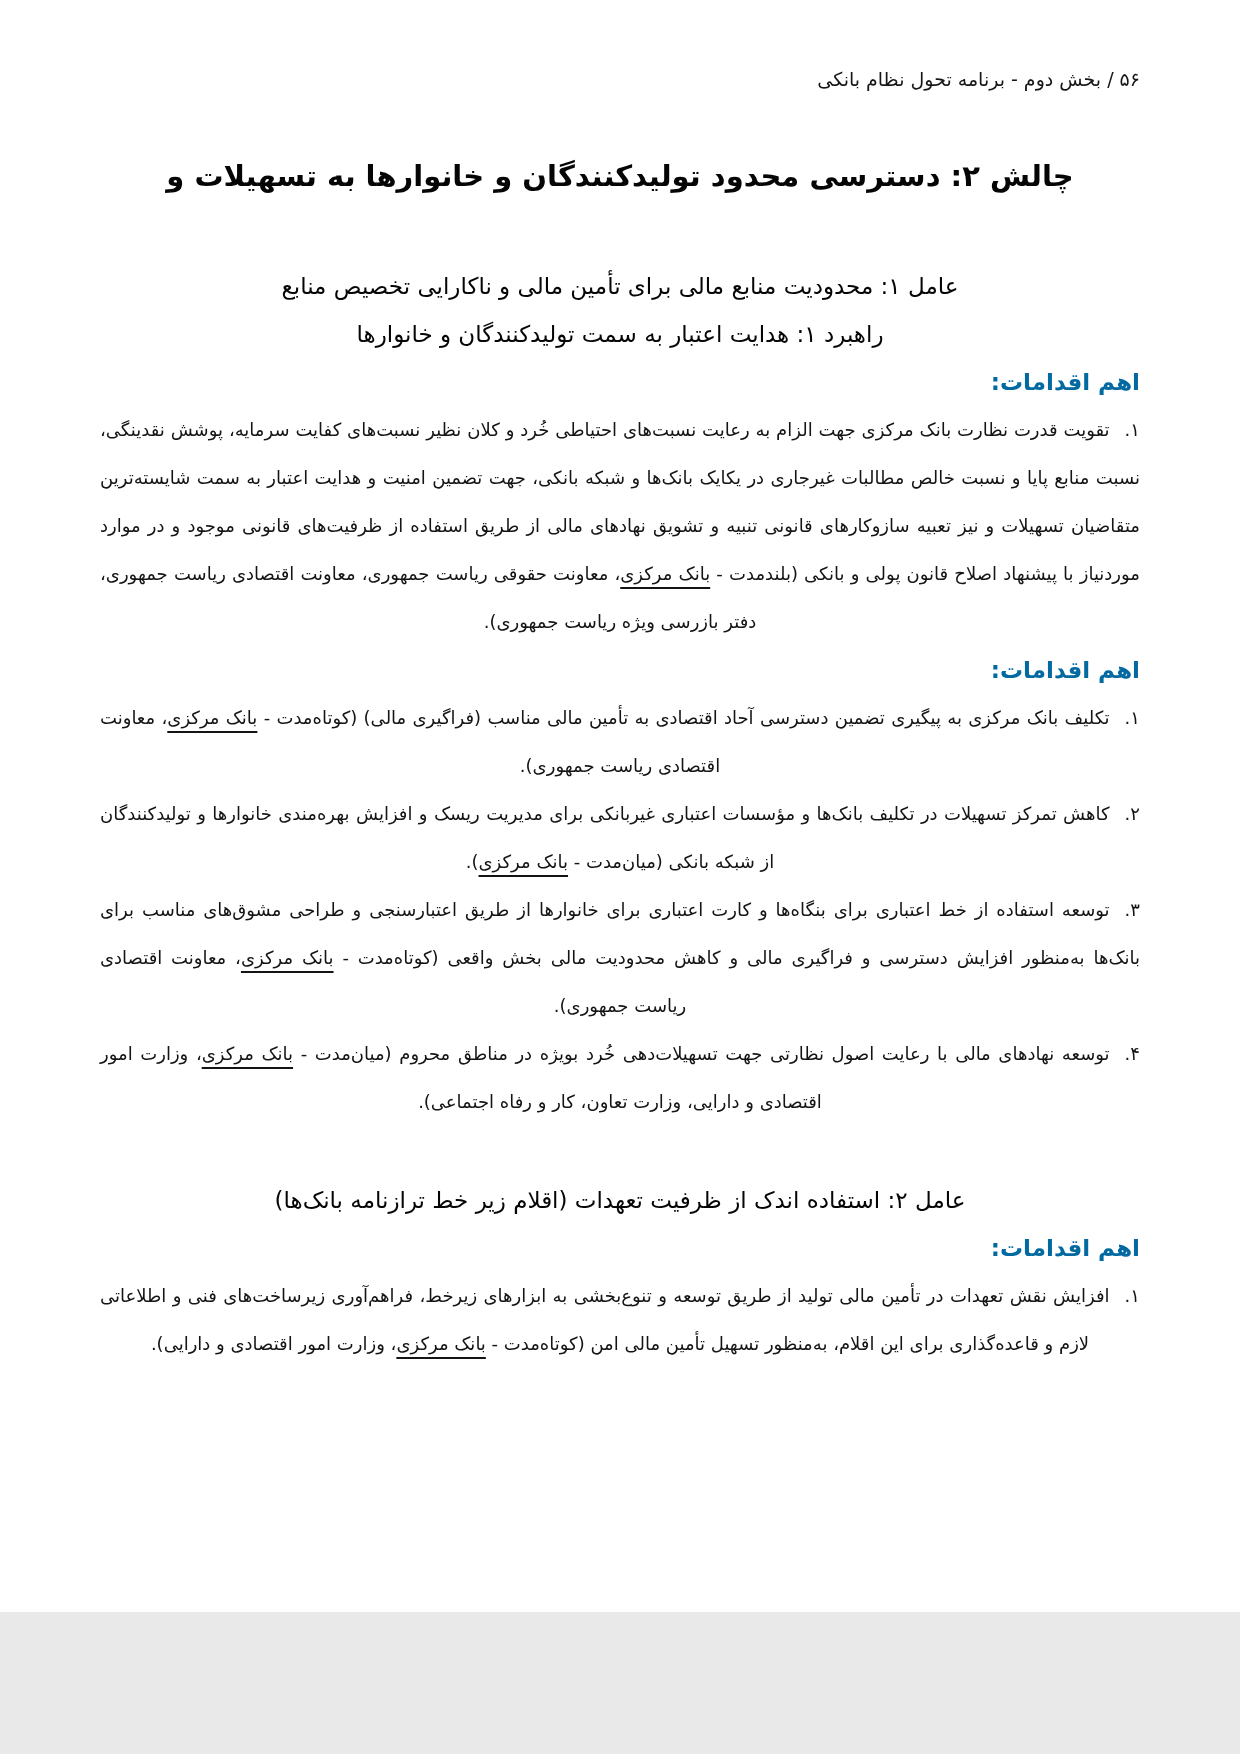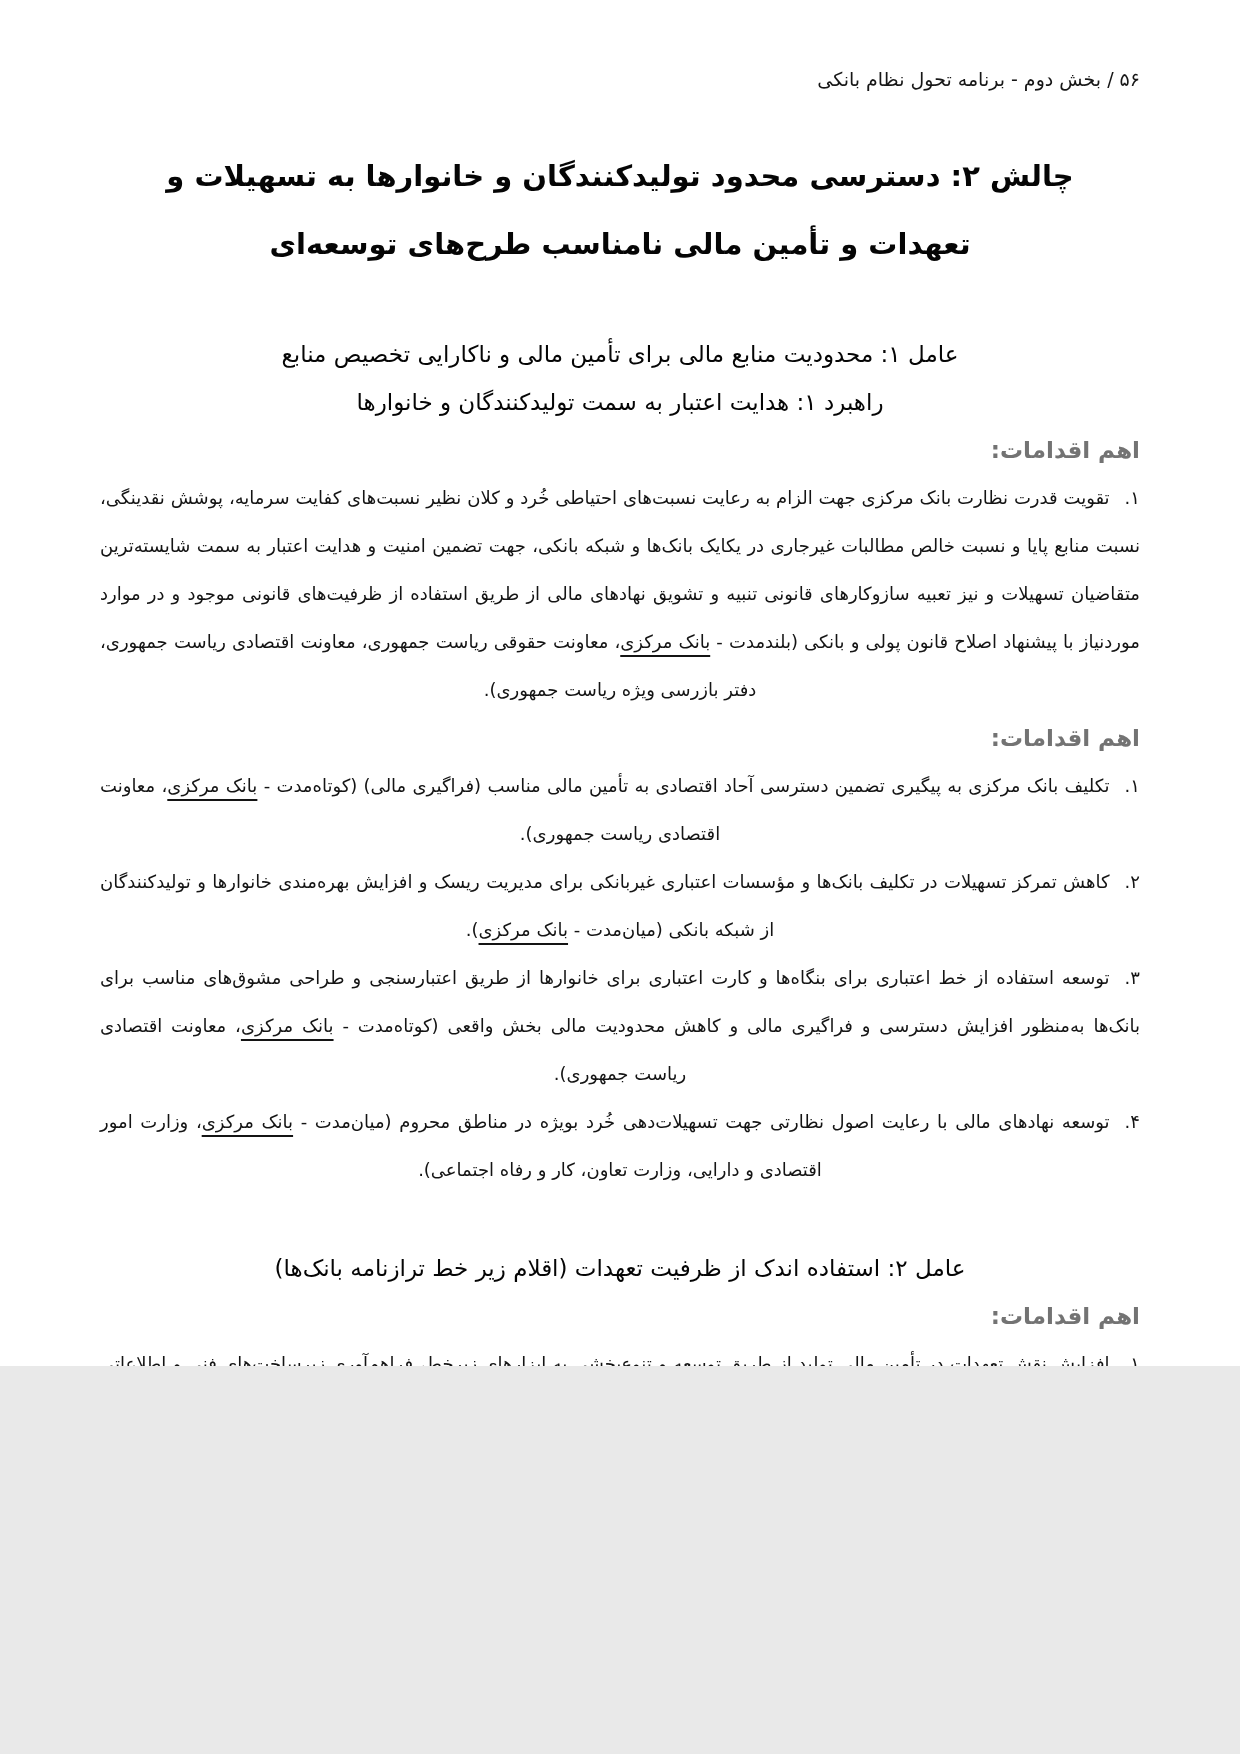--- a/index.html
+++ b/index.html
@@ -1,19 +1,19 @@
 <!DOCTYPE html>
 <html lang="fa" dir="rtl"><head>
 <meta charset="utf-8">
 <style>
   html,body{margin:0;padding:0;background:#e9e9e9;}
   .page{
     position:relative;
     width:1240px;
-    height:1366px;
+    height:1612px;
     margin:0 auto;
     background:#ffffff;
     box-sizing:border-box;
     padding:66px 100px 0 100px;
     direction:rtl;
     font-family:"DejaVu Sans", sans-serif;
     color:#111111;
   }
   .running-header{
     font-size:19px;
@@ -39,21 +39,21 @@
     font-weight:400;
     text-align:center;
     line-height:48px;
     color:#050505;
   }
   .h-right{
     font-size:23px;
     font-weight:700;
     text-align:right;
     line-height:48px;
-    color:#737373;
+    color:#0369a1;
   }
   .item{
     margin:0;
     font-size:18px;
     line-height:48px;
     text-align:justify;
     text-align-last:center;
     color:#141414;
   }
   .item .num{margin-left:15px;}
@@ -65,21 +65,20 @@
 </style>
 </head>
 <body>
 
 <div class="page">
 
   <div class="running-header">۵۶ / بخش دوم - برنامه تحول نظام بانکی</div>
 
   <h1 class="doc-title">
     <span class="tline">چالش ۲: دسترسی محدود تولیدکنندگان و خانوارها به تسهیلات و</span>
-    <span class="tline">تعهدات و تأمین مالی نامناسب طرح‌های توسعه‌ای</span>
   </h1>
 
   <div class="section sec-gap-lg">
     <div class="h-center">عامل ۱: محدودیت منابع مالی برای تأمین مالی و ناکارایی تخصیص منابع</div>
 
     <div class="h-center">راهبرد ۱: هدایت اعتبار به سمت تولیدکنندگان و خانوارها</div>
     <div class="h-right">اهم اقدامات:</div>
 
     <p class="item"><span class="num">۱.</span><span>تقویت قدرت نظارت بانک مرکزی جهت الزام به رعایت نسبت‌های احتیاطی خُرد و کلان نظیر نسبت‌های کفایت سرمایه، پوشش نقدینگی، نسبت منابع پایا و نسبت خالص مطالبات غیرجاری در یکایک بانک‌ها و شبکه بانکی، جهت تضمین امنیت و هدایت اعتبار به سمت شایسته‌ترین متقاضیان تسهیلات و نیز تعبیه سازوکارهای قانونی تنبیه و تشویق نهادهای مالی از طریق استفاده از ظرفیت‌های قانونی موجود و در موارد موردنیاز با پیشنهاد اصلاح قانون پولی و بانکی (بلندمدت - </span><span class="u">بانک مرکزی</span><span>، معاونت حقوقی ریاست جمهوری، معاونت اقتصادی ریاست جمهوری، دفتر بازرسی ویژه ریاست جمهوری).</span></p>
 

